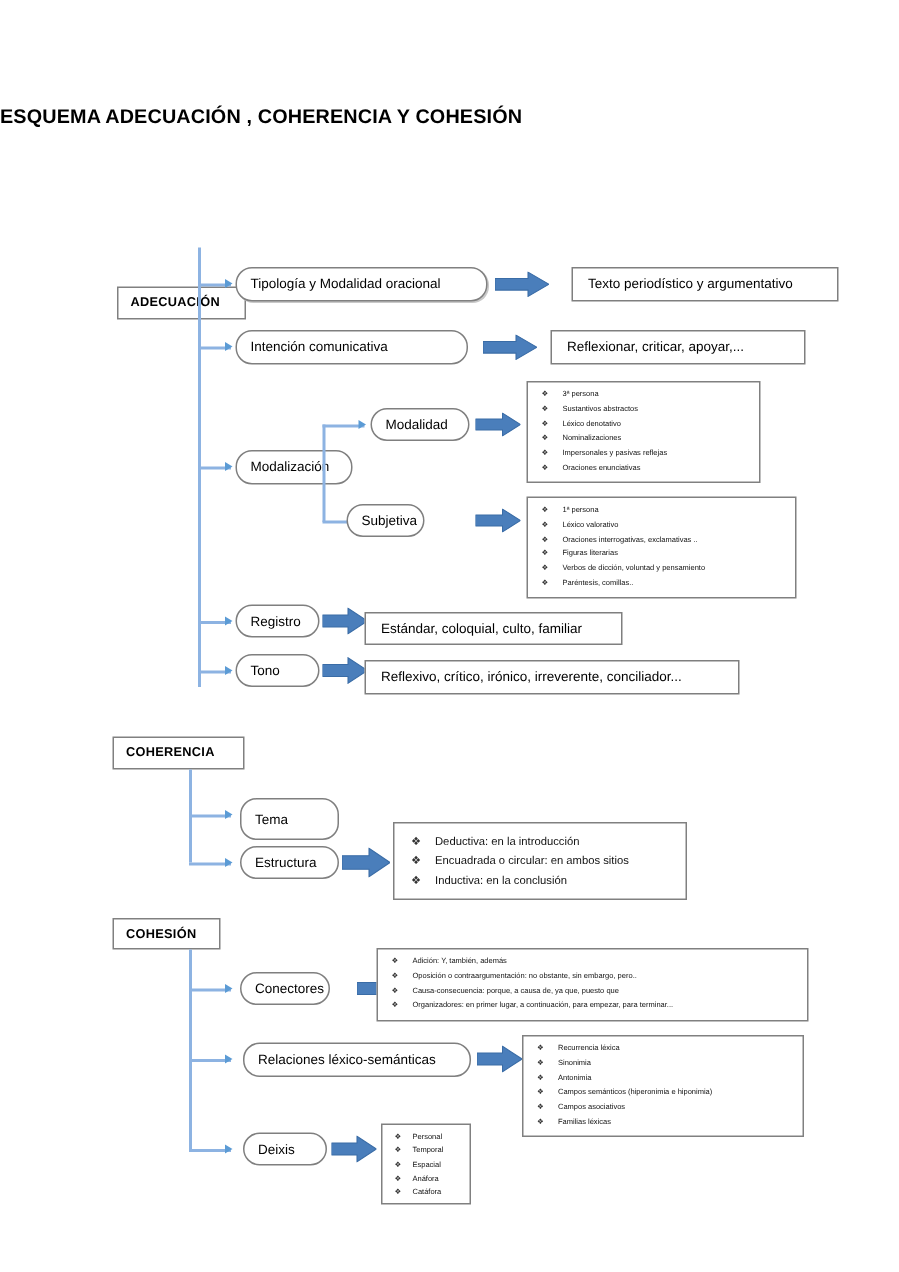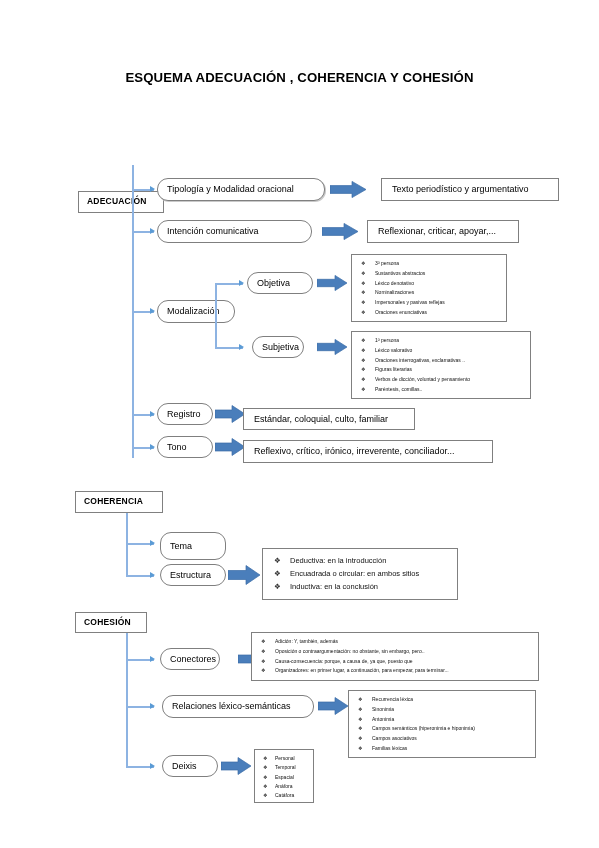--- a/index.html
+++ b/index.html
@@ -57,21 +57,21 @@
 
   
   .fatarrow{position:absolute;}
   .fatarrow svg{display:block;}
 </style>
 </head>
 <body>
 
 <div id="canvas">
 
-  <div style="position:absolute;left:0;top:70px;width:599px;text-align:center;
+  <div style="position:absolute;left:0;top:70px;width:599px;text-align:left;
               font-size:13.2px;font-weight:bold;letter-spacing:.1px;">ESQUEMA ADECUACIÓN , COHERENCIA Y COHESIÓN</div>
 
   <div class="box hdr" style="left:78px;top:143px;width:86px;height:22px;margin-top:48px;">
     <span class="txt">ADECUACIÓN</span>
   </div>
 
   <div class="vline" style="left:132px;top:165px;height:293px;"></div>
 
   <div class="hline" style="left:132px;top:189px;width:22px;"></div>
   <div class="tip" style="left:150px;top:185.6px;"></div>
@@ -90,46 +90,46 @@
   <div class="hline" style="left:132px;top:231px;width:22px;"></div>
   <div class="tip" style="left:150px;top:227.6px;"></div>
   <div class="box node" style="left:157px;top:220px;width:155px;height:23px;">
     <span class="txt">Intención comunicativa</span>
   </div>
   <div class="fatarrow" style="left:322px;top:223px;width:36px;height:17px;">
     <svg width="36" height="17" viewBox="0 0 36 17">
       <polygon points="0,4.6 22,4.6 22,0.4 36,8.5 22,16.6 22,12.4 0,12.4" fill="#4a7ebb" stroke="#3a6ca6" stroke-width="0.7"></polygon>
     </svg>
   </div>
-  <div class="box result" style="left:367px;top:220px;width:152px;height:23px;">
+  <div class="box result" style="left:367px;top:220px;width:170px;height:23px;">
     <span class="txt">Reflexionar, criticar, apoyar,...</span>
   </div>
 
   <div class="hline" style="left:132px;top:311px;width:22px;"></div>
   <div class="tip" style="left:150px;top:307.6px;"></div>
   <div class="box node" style="left:157px;top:300px;width:78px;height:23px;">
     <span class="txt">Modalización</span>
   </div>
 
   <div class="vline" style="left:215px;top:283px;height:65px;"></div>
   <div class="hline" style="left:215px;top:283px;width:28px;"></div>
   <div class="tip" style="left:239px;top:279.6px;"></div>
   <div class="hline" style="left:215px;top:347px;width:28px;"></div>
   <div class="tip" style="left:239px;top:343.6px;"></div>
 
   <div class="box node" style="left:247px;top:272px;width:66px;height:22px;">
-    <span class="txt">Objetiva</span>
+    <span class="txt">Modalidad</span>
   </div>
   <div class="fatarrow" style="left:317px;top:275px;width:30px;height:16px;">
     <svg width="30" height="16" viewBox="0 0 30 16">
       <polygon points="0,4.3 18,4.3 18,0.4 30,8 18,15.6 18,11.7 0,11.7" fill="#4a7ebb" stroke="#3a6ca6" stroke-width="0.7"></polygon>
     </svg>
   </div>
 
-  <div class="box node" style="left:252px;top:336px;width:52px;height:22px;">
+  <div class="box node" style="left:231px;top:336px;width:52px;height:22px;">
     <span class="txt">Subjetiva</span>
   </div>
   <div class="fatarrow" style="left:317px;top:339px;width:30px;height:16px;">
     <svg width="30" height="16" viewBox="0 0 30 16">
       <polygon points="0,4.3 18,4.3 18,0.4 30,8 18,15.6 18,11.7 0,11.7" fill="#4a7ebb" stroke="#3a6ca6" stroke-width="0.7"></polygon>
     </svg>
   </div>
 
   <div class="listbox" style="left:351px;top:254px;width:156px;height:68px;">
     <ul>

